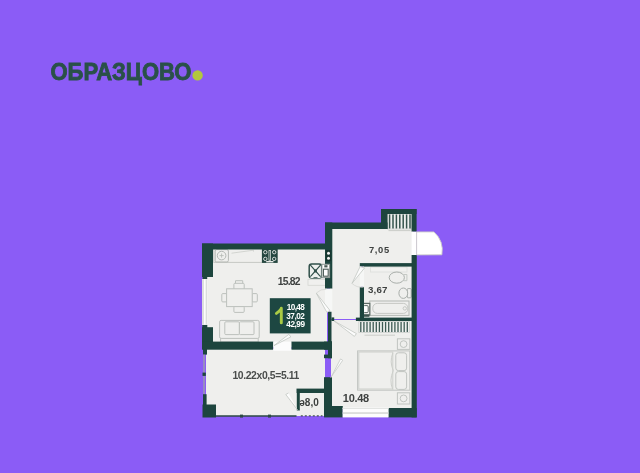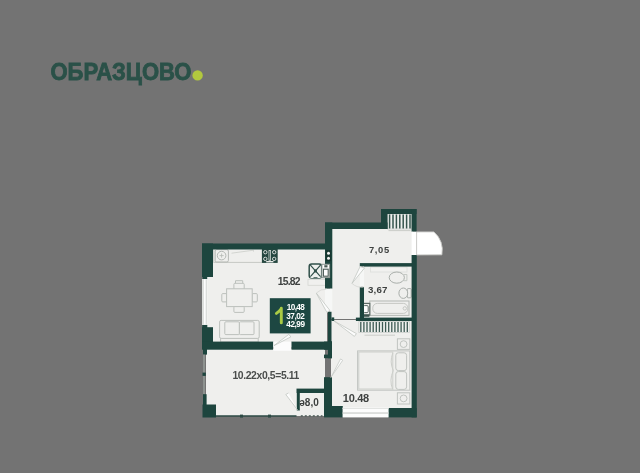--- a/index.html
+++ b/index.html
@@ -1,16 +1,16 @@
 <!DOCTYPE html>
 <html><head>
 <meta charset="utf-8">
 <style>
   html,body{margin:0;padding:0;background:#fff;}
-  #canvas{position:relative;width:640px;height:473px;background:#737373;overflow:hidden;
+  #canvas{position:relative;width:640px;height:473px;background:#8b5cf6;overflow:hidden;
     font-family:"Liberation Sans", sans-serif;}
   svg{position:absolute;left:0;top:0;}
 </style>
 </head>
 <body>
 <div id="canvas">
 <svg width="640" height="473" viewBox="0 0 640 473">
 
   <g>
     <text x="50.5" y="79.8" font-family="Liberation Sans, sans-serif" font-weight="bold" font-size="23.5" fill="#2a5148" stroke="#2a5148" stroke-width="0.85" textLength="141" lengthAdjust="spacingAndGlyphs">ОБРАЗЦОВО</text>

